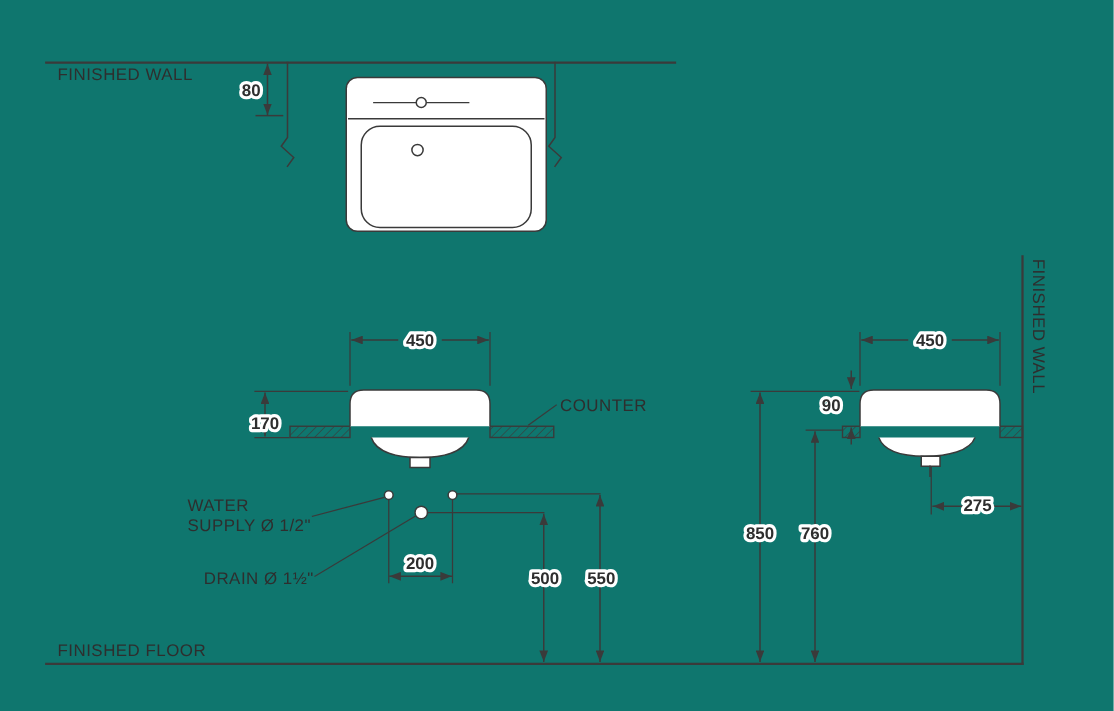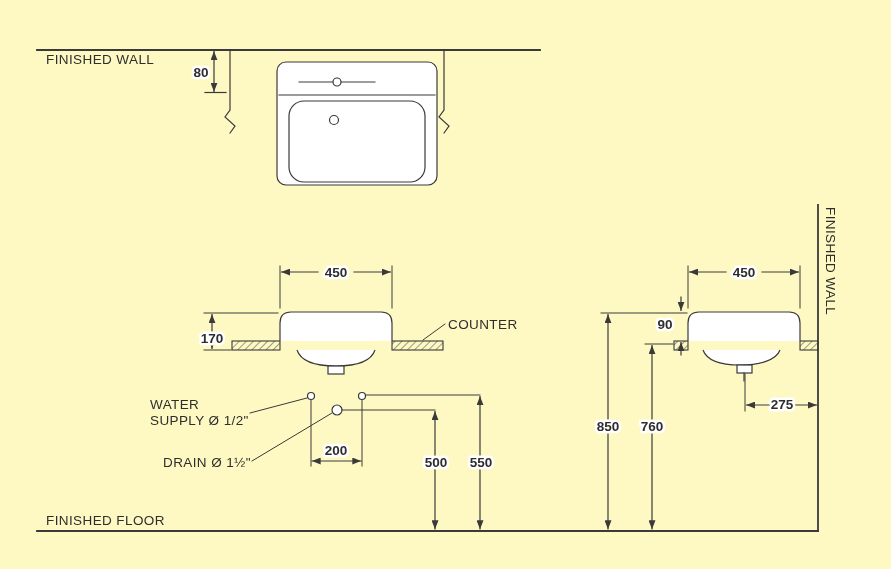--- a/index.html
+++ b/index.html
@@ -1,16 +1,16 @@
 <!DOCTYPE html>
 <html><head>
 <meta charset="utf-8">
 <style>
   html,body{margin:0;padding:0;background:#ffffff;}
-  .stage{width:891px;height:569px;background:#fef9c3;position:relative;overflow:hidden;
+  .stage{width:891px;height:569px;background:#0f766e;position:relative;overflow:hidden;
          font-family:"Liberation Sans",sans-serif;}
   svg{display:block;}
   .ln{stroke:#3a3a3a;stroke-width:1.2;fill:none;stroke-linecap:square;}
   .thin{stroke-width:1;}
   .thick{stroke-width:1.8;}
   .shape{fill:#ffffff;stroke:#3a3a3a;stroke-width:1.2;}
   .hatched{fill:url(#hatch);stroke:#3a3a3a;stroke-width:1.1;}
   .lbl{font-size:13.5px;letter-spacing:.4px;fill:#2e2e2e;}
   .dim{font-size:13.5px;font-weight:bold;fill:#2e2e2e;
        paint-order:stroke;stroke:#ffffff;stroke-width:5px;stroke-linejoin:round;}

